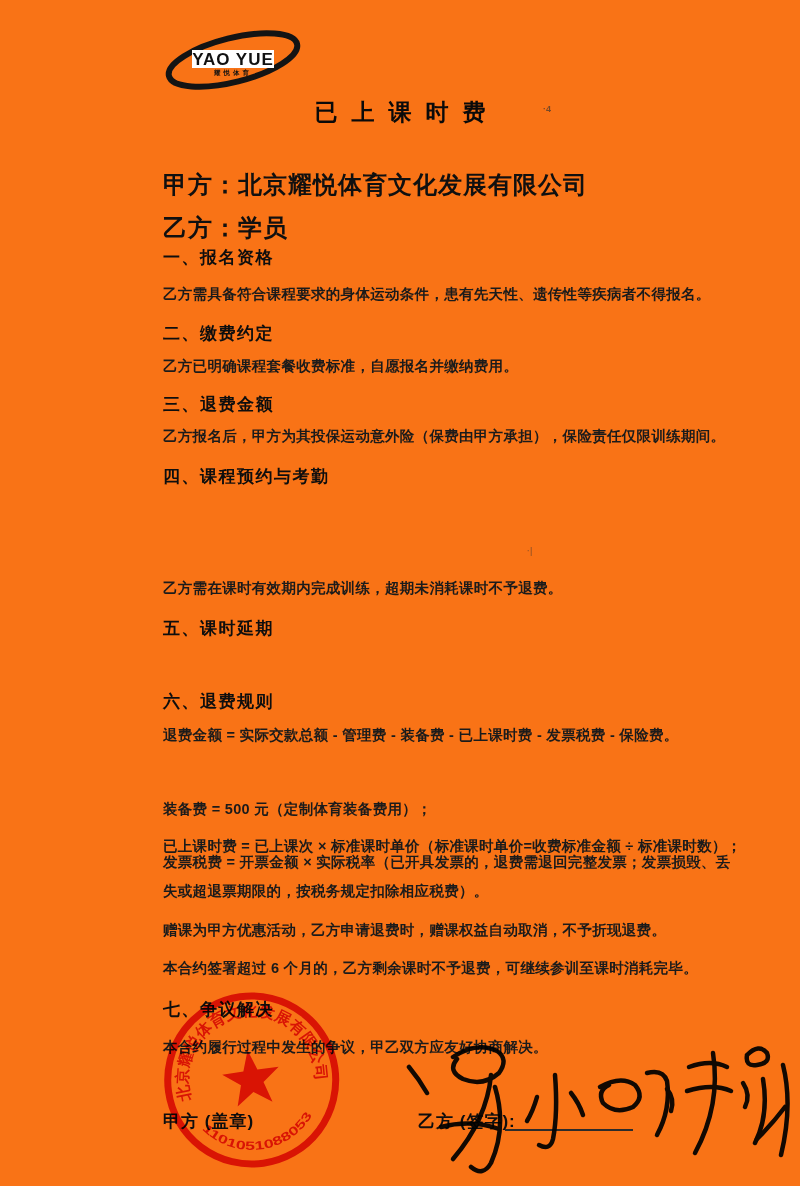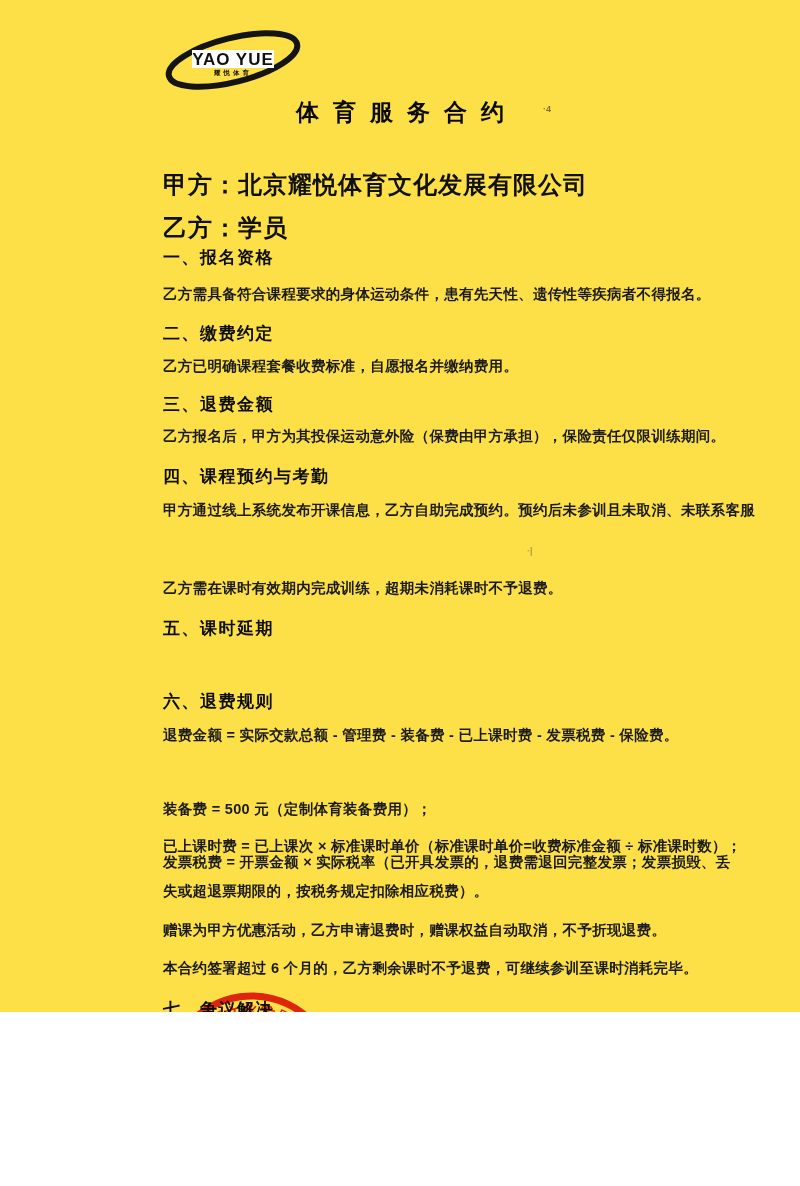--- a/index.html
+++ b/index.html
@@ -1,17 +1,17 @@
 <!DOCTYPE html>
 <html><head>
 <meta charset="utf-8">
 <style>
   html,body{margin:0;padding:0;background:#ffffff;}
   .page{
-    position:relative;width:800px;height:1012px;background:#fde047;overflow:hidden;
+    position:relative;width:800px;height:1186px;background:#f97316;overflow:hidden;
     font-family:"Liberation Sans","DejaVu Sans",sans-serif;color:#161616;
   }
   .line{position:absolute;left:163px;white-space:nowrap;}
   .party{font-size:24px;font-weight:700;letter-spacing:1px;color:#101010;}
   .h{font-size:17px;font-weight:700;letter-spacing:1.5px;color:#0e0e0e;}
   .p{font-size:14.5px;font-weight:700;letter-spacing:0.3px;color:#1b1b1b;}
   .doc-title{
     position:absolute;top:97px;left:0;width:800px;text-align:center;
     font-size:23px;font-weight:700;letter-spacing:14px;text-indent:14px;color:#0a0a0a;
   }
@@ -31,38 +31,37 @@
 
   <svg class="logo" width="146" height="72" viewBox="0 0 146 72">
     <g transform="rotate(-14 73 36)">
       <ellipse cx="73" cy="36" rx="66" ry="22" fill="none" stroke="#141414" stroke-width="6"></ellipse>
     </g>
     <rect x="32" y="26" width="82" height="18" fill="#ffffff"></rect>
     <text x="73" y="41" text-anchor="middle" font-family="Liberation Sans, sans-serif" font-size="17" font-weight="800" letter-spacing="1" fill="#111">YAO YUE</text>
     <text x="73" y="51" text-anchor="middle" font-family="Liberation Sans, sans-serif" font-size="6.5" font-weight="700" letter-spacing="3" fill="#111">耀悦体育</text>
   </svg>
 
-  <div class="doc-title">体育服务合约</div>
+  <div class="doc-title">已上课时费</div>
   <div class="artifact artifact-1">·4</div>
   <div class="artifact artifact-2">·|</div>
 
   <div class="line party" style="top:169px">甲方：北京耀悦体育文化发展有限公司</div>
   <div class="line party" style="top:212px">乙方：学员</div>
 
   <div class="line h" style="top:246px">一、报名资格</div>
   <div class="line p" style="top:285px">乙方需具备符合课程要求的身体运动条件，患有先天性、遗传性等疾病者不得报名。</div>
 
   <div class="line h" style="top:322px">二、缴费约定</div>
   <div class="line p" style="top:357px">乙方已明确课程套餐收费标准，自愿报名并缴纳费用。</div>
 
   <div class="line h" style="top:393px">三、退费金额</div>
   <div class="line p" style="top:427px">乙方报名后，甲方为其投保运动意外险（保费由甲方承担），保险责任仅限训练期间。</div>
 
   <div class="line h" style="top:465px">四、课程预约与考勤</div>
-  <div class="line p" style="top:501px">甲方通过线上系统发布开课信息，乙方自助完成预约。预约后未参训且未取消、未联系客服</div>
   <div class="line p" style="top:579px">乙方需在课时有效期内完成训练，超期未消耗课时不予退费。</div>
 
   <div class="line h" style="top:617px">五、课时延期</div>
 
   <div class="line h" style="top:690px">六、退费规则</div>
   <div class="line p" style="top:726px">退费金额 = 实际交款总额 - 管理费 - 装备费 - 已上课时费 - 发票税费 - 保险费。</div>
   <div class="line p" style="top:800px">装备费 = 500 元（定制体育装备费用）；</div>
   <div class="line p" style="top:837px">已上课时费 = 已上课次 × 标准课时单价（标准课时单价=收费标准金额 ÷ 标准课时数）；</div>
   <div class="line p" style="top:882px">失或超退票期限的，按税务规定扣除相应税费）。</div>
   <div class="line p" style="top:853px">发票税费 = 开票金额 × 实际税率（已开具发票的，退费需退回完整发票；发票损毁、丢</div>

